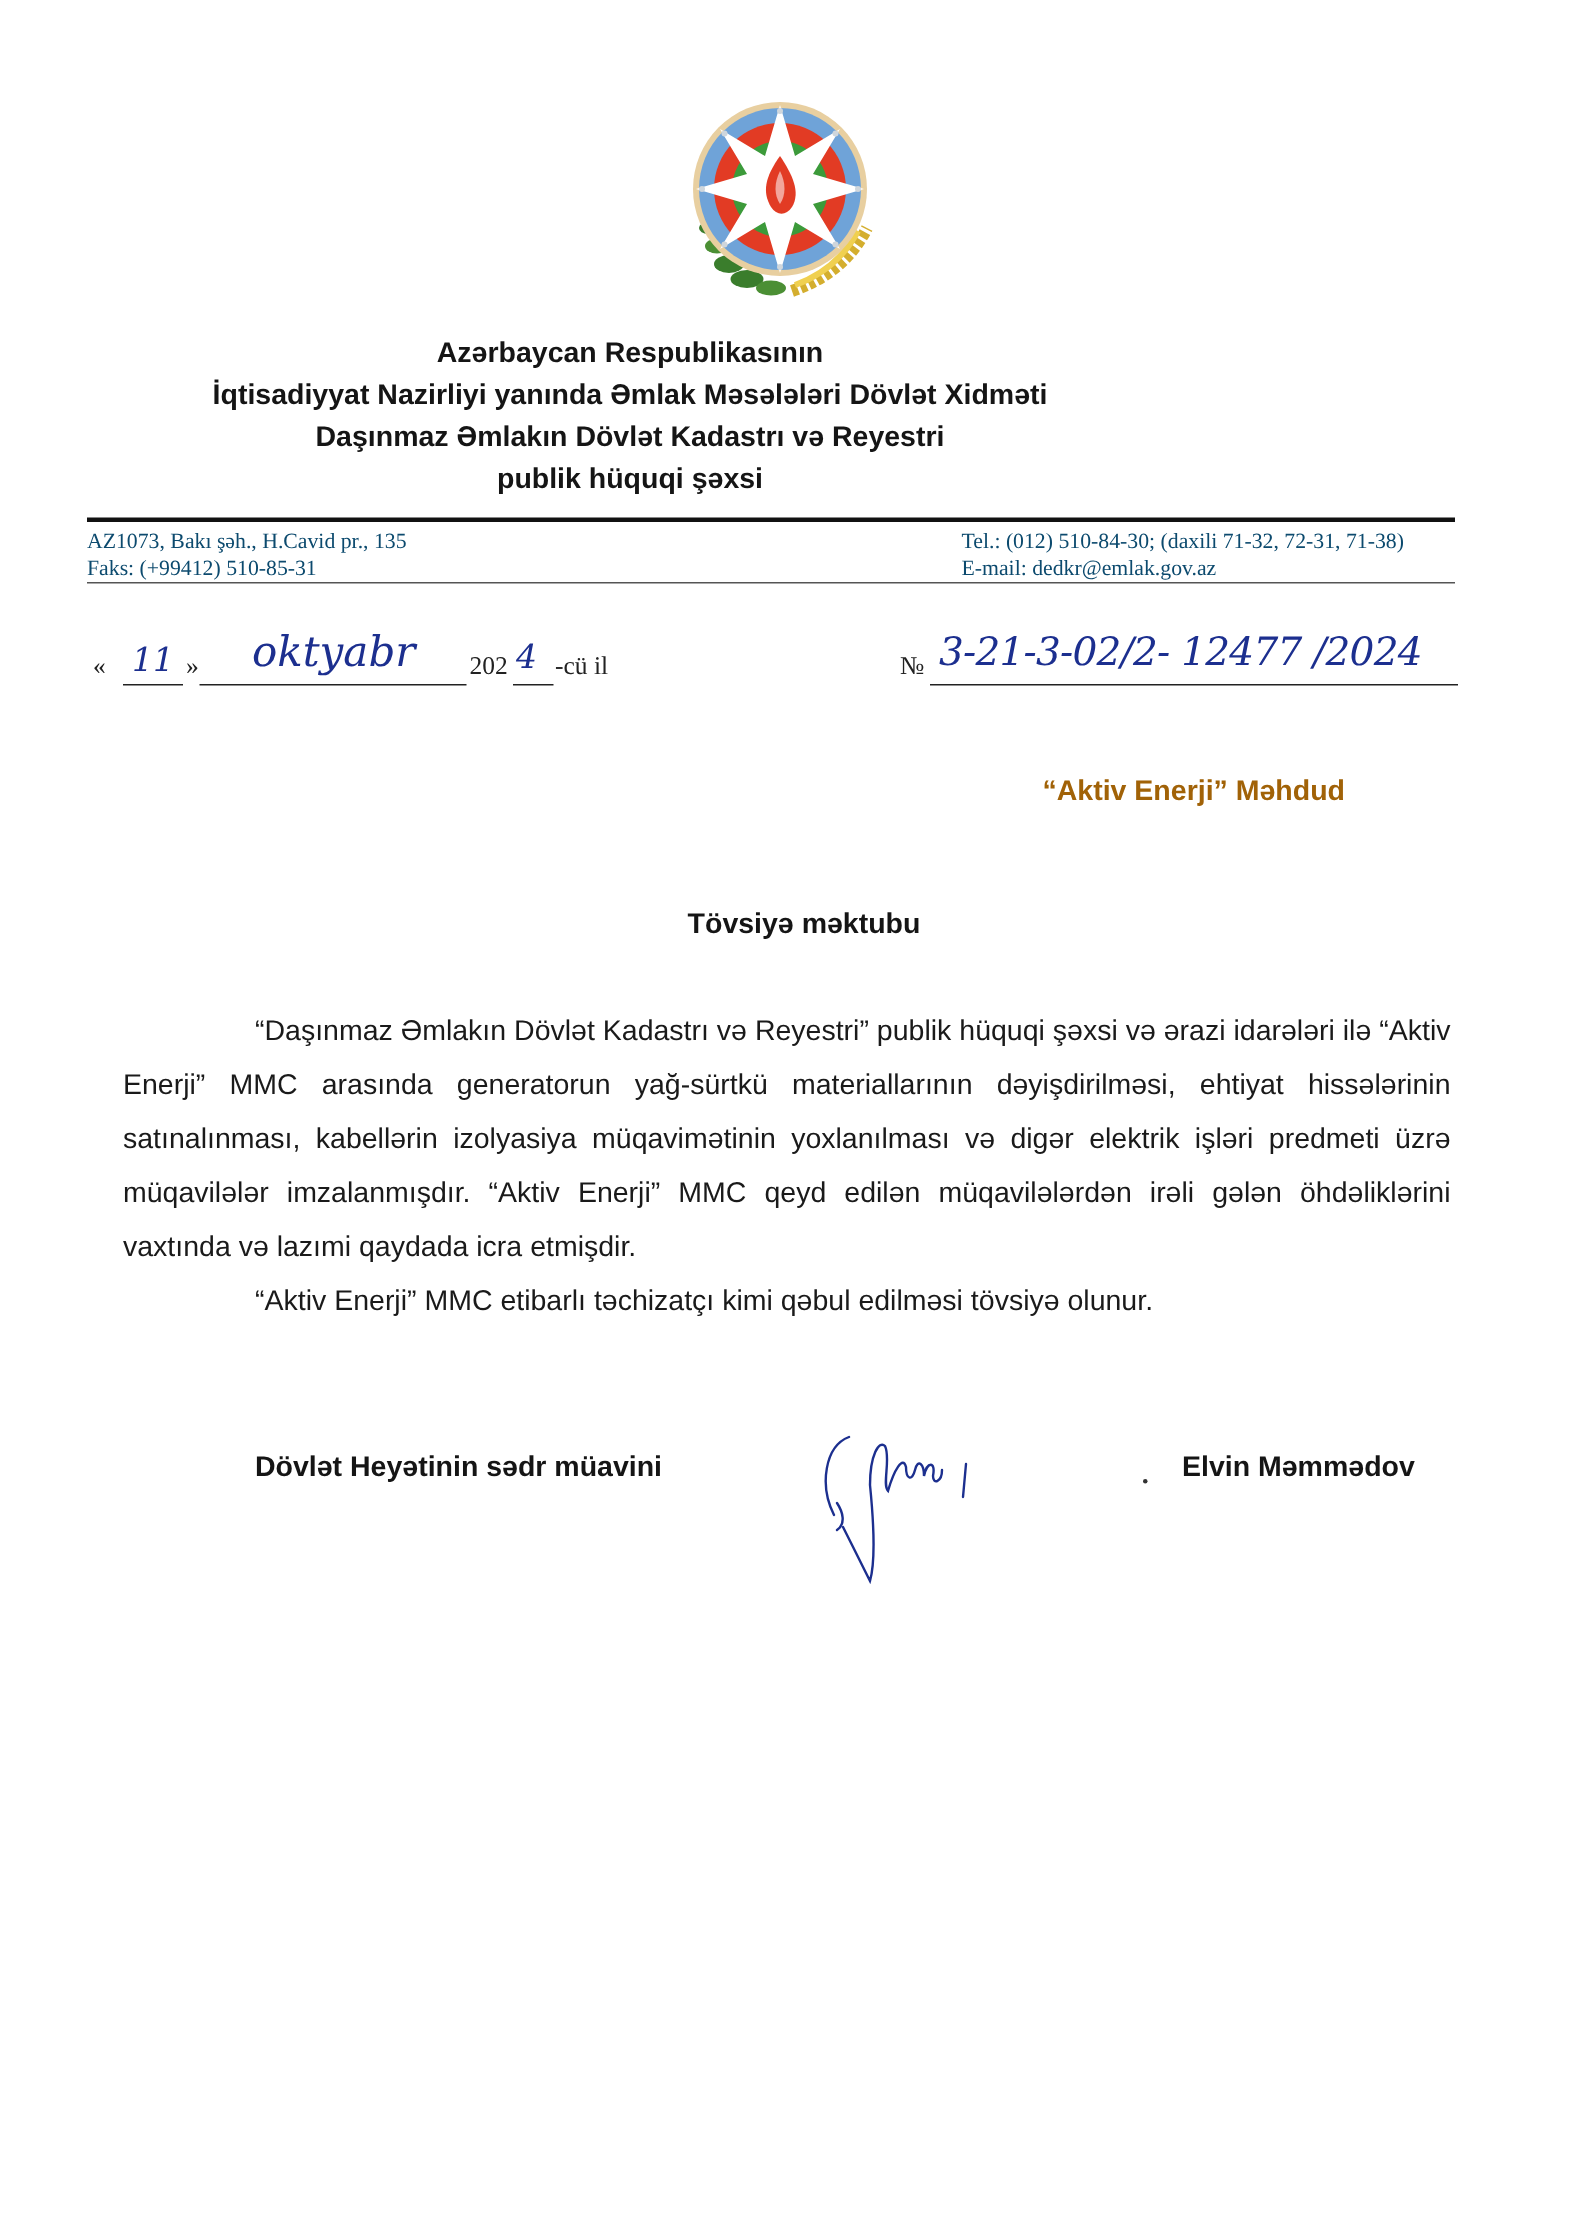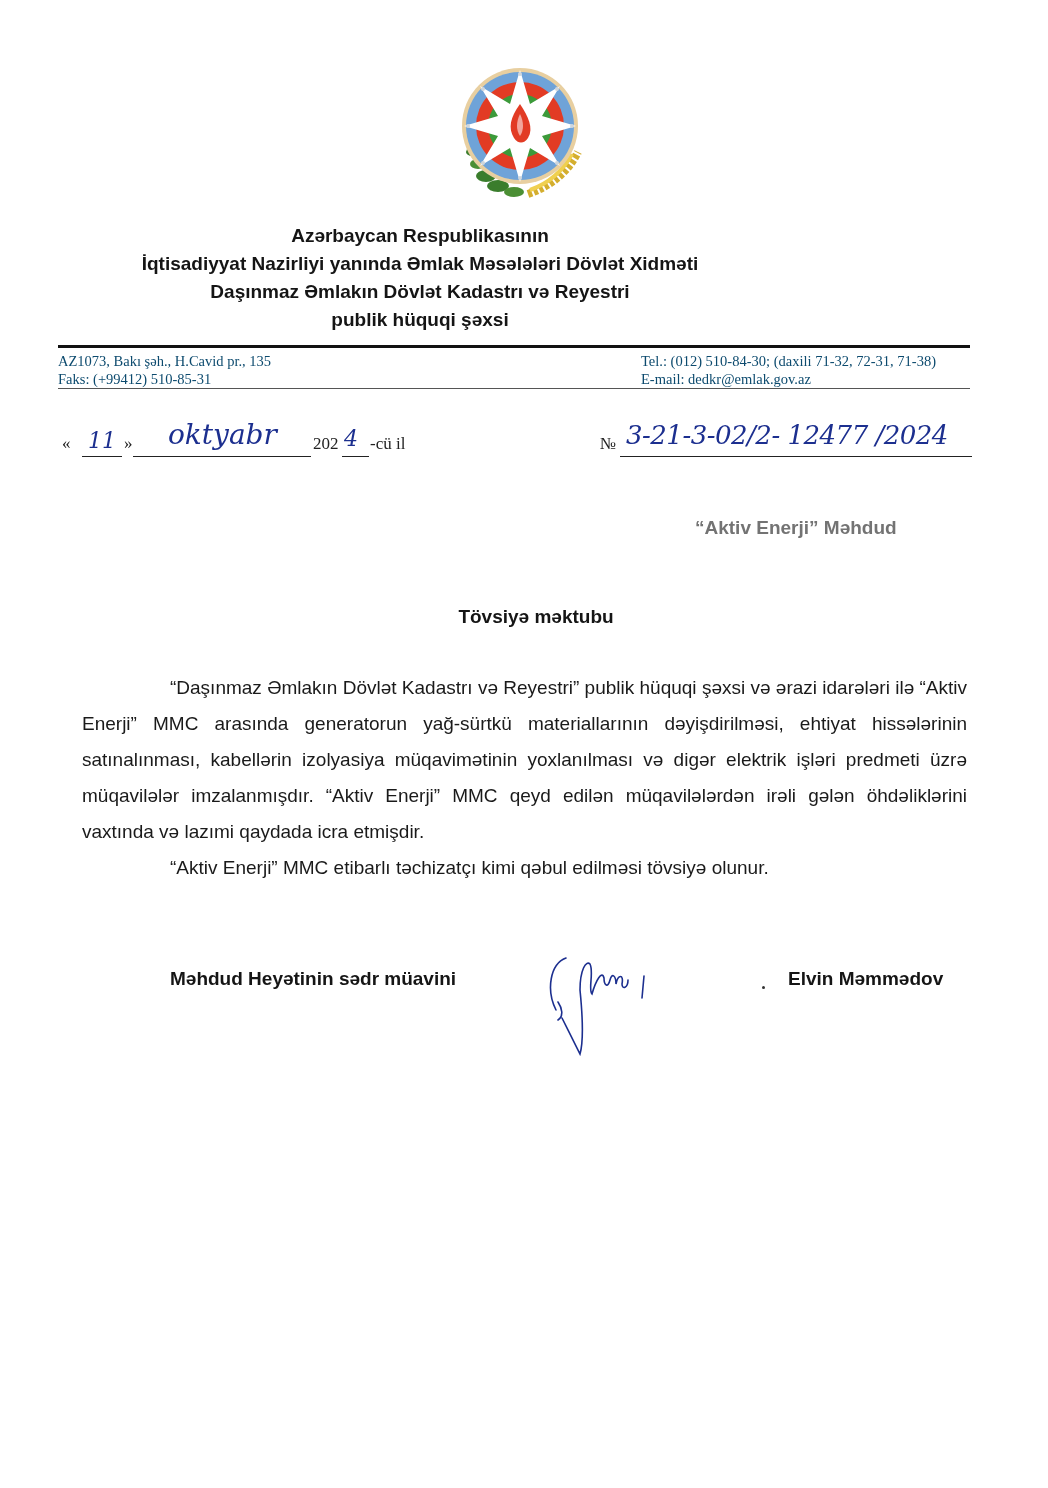--- a/index.html
+++ b/index.html
@@ -27,21 +27,21 @@
     .q-close { left: 124px; top: 434px; }
     .month-line { left: 133px; top: 430px; width: 178px; }
     .month-val { left: 168px; top: 418px; font-size: 28px; }
     .year-pre { left: 313px; top: 434px; }
     .year-line { left: 342px; top: 430px; width: 27px; }
     .year-val { left: 344px; top: 426px; font-size: 22px; }
     .year-suf { left: 370px; top: 434px; }
     .no-sign { left: 600px; top: 434px; }
     .no-line { left: 620px; top: 430px; width: 352px; }
     .no-val { left: 626px; top: 420px; font-size: 26px; letter-spacing: -0.5px; }
-    .recipient { left: 680px; top: 513px; width: 285px; font-weight: bold; font-size: 19px; line-height: 29px; color: #737373; }
+    .recipient { left: 680px; top: 513px; width: 285px; font-weight: bold; font-size: 19px; line-height: 29px; color: #a16207; }
     .recipient .r1 { display: block; text-align: left; padding-left: 15px; }
     .recipient .r2 { display: block; text-align: left; padding-left: 23px; }
     .title { left: 0; width: 1072px; top: 606px; text-align: center; font-weight: bold; font-size: 19px; color: #151515; }
     .body-text { left: 82px; width: 885px; top: 670px; font-size: 19px; line-height: 36px; color: #1a1a1a; text-align: justify; }
     .body-text p { margin: 0; text-indent: 88px; }
     .body-text p.p2 { margin-top: 0; }
     .sign-role { left: 170px; top: 968px; font-weight: bold; font-size: 19px; color: #151515; }
     .sign-name { left: 788px; top: 968px; font-weight: bold; font-size: 19px; color: #151515; }
     .signature { left: 540px; top: 950px; width: 140px; height: 110px; }
     .dot { left: 762px; top: 986px; width: 3px; height: 3px; background: #333; border-radius: 50%; }
@@ -117,18 +117,18 @@
   <span class="r1">“Aktiv Enerji” Məhdud</span>
 </div>
 
 <div class="abs title">Tövsiyə məktubu</div>
 
 <div class="abs body-text">
   <p>“Daşınmaz Əmlakın Dövlət Kadastrı və Reyestri” publik hüquqi şəxsi və ərazi idarələri ilə “Aktiv Enerji” MMC arasında generatorun yağ-sürtkü materiallarının dəyişdirilməsi, ehtiyat hissələrinin satınalınması, kabellərin izolyasiya müqavimətinin yoxlanılması və digər elektrik işləri predmeti üzrə müqavilələr imzalanmışdır. “Aktiv Enerji” MMC qeyd edilən müqavilələrdən irəli gələn öhdəliklərini vaxtında və lazımi qaydada icra etmişdir.</p>
   <p class="p2">“Aktiv Enerji” MMC etibarlı təchizatçı kimi qəbul edilməsi tövsiyə olunur.</p>
 </div>
 
-<div class="abs sign-role">Məhdud Heyətinin sədr müavini</div>
+<div class="abs sign-role">Dövlət Heyətinin sədr müavini</div>
 <svg class="abs signature" viewBox="0 0 140 110">
   <path d="M26 8 C10 14 6 40 16 60 M18 52 C22 58 24 66 18 70 M22 68 C28 80 36 96 40 104 C44 90 42 60 40 40 C40 20 46 10 50 14 C54 22 48 40 52 44 C56 30 62 20 64 28 C64 36 68 38 70 30 C72 22 76 26 76 34 C78 24 84 24 82 34 C82 40 88 38 88 30 M104 26 L102 48" stroke="#1c2f8f" stroke-width="1.6" fill="none" stroke-linecap="round"></path>
 </svg>
 <div class="abs dot"></div>
 <div class="abs sign-name">Elvin Məmmədov</div>
 
 </body></html>

